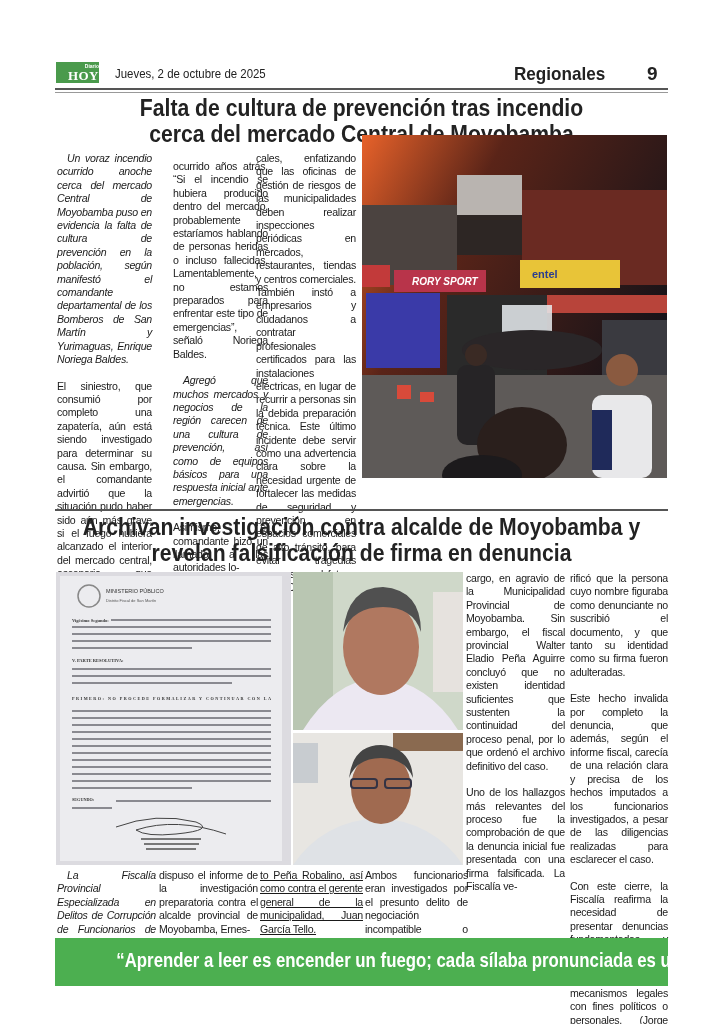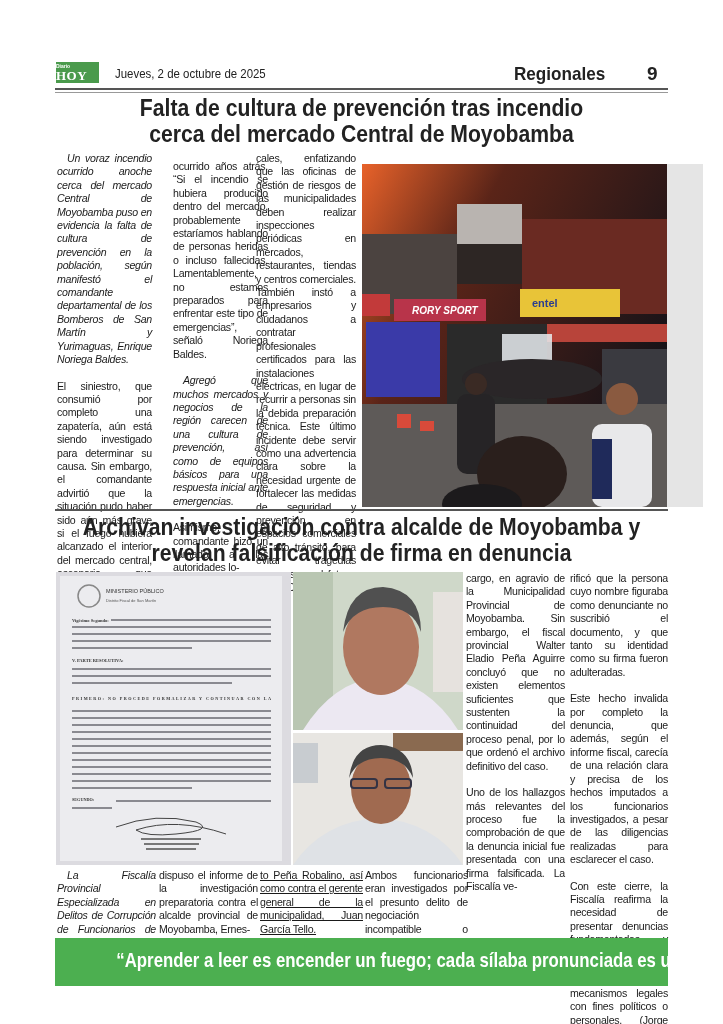--- a/index.html
+++ b/index.html
@@ -1,19 +1,19 @@
 <!DOCTYPE html>
 <html><head>
 <meta charset="utf-8">
 <style>
   html, body { margin:0; padding:0; background:#ffffff; }
   body { width:723px; height:1024px; position:relative; overflow:hidden; font-family:"Liberation Sans", sans-serif; color:#1a1a1a; }
   .abs { position:absolute; }
   
-  .logo { left:56px; top:62px; width:43px; height:21px; background:#4a9a4c; color:#fff; text-align:left; }
+  .logo { left:56px; top:62px; width:43px; height:21px; background:#4a9a4c; color:#fff; text-align:right; }
   .logo .small { font-family:"Liberation Sans", sans-serif; font-size:5px; font-weight:bold; line-height:6px; display:block; padding-top:1px; }
   .logo .big { font-family:"Liberation Serif", serif; font-weight:bold; font-size:13px; line-height:13px; display:block; letter-spacing:0.5px; }
   .date { left:115px; top:66px; font-size:13px; color:#222; transform:scaleX(0.88); transform-origin:left; }
   .section { left:514px; top:63px; font-size:19px; font-weight:bold; color:#222; transform:scaleX(0.9); transform-origin:left; }
   .pageno { left:647px; top:63px; font-size:19px; font-weight:bold; color:#222; }
   .rule1 { left:55px; top:88px; width:613px; height:2px; background:#555; }
   .rule1b { left:55px; top:92px; width:613px; height:1px; background:#999; }
   
   .h1 { left:55px; top:95px; width:613px; text-align:center; font-size:23px; font-weight:bold; line-height:26px; color:#222; transform:scaleX(0.92); transform-origin:center; }
   .h2 { left:55px; top:514px; width:613px; text-align:center; font-size:23px; font-weight:bold; line-height:26px; color:#222; transform:scaleX(0.92); transform-origin:center; }
@@ -25,21 +25,21 @@
   .c1 { left:57px; top:152px; width:95px; }
   .c2 { left:173px; top:152px; width:95px;margin-top:8px; }
   .c3 { left:256px; top:152px; width:100px; }
   .c4 { left:466px; top:572px; width:99px; }
   .c5 { left:570px; top:572px; width:98px; }
   .b1 { left:57px; top:869px; width:99px; }
   .b2 { left:159px; top:869px; width:99px; }
   .b3 { left:260px; top:869px; width:103px;text-decoration:underline; }
   .b4 { left:365px; top:869px; width:103px; }
   
-  .photo-fire { left:362px; top:164px; width:341px; height:343px; overflow:hidden; background:#e5e5e5; }
+  .photo-fire { left:362px; top:135px; width:305px; height:343px; overflow:hidden; background:#e5e5e5; }
   .doc-img { left:56px; top:572px; width:235px; height:293px; background:#d9d8dc; overflow:hidden; }
   .photo-mayor { left:293px; top:572px; width:170px; height:158px; background:#cfd8cc; overflow:hidden; }
   .photo-manager { left:293px; top:733px; width:170px; height:132px; background:#e6e4e0; overflow:hidden; }
   
   .banner { left:55px; top:938px; width:613px; height:48px; background:#4caf50; }
   .banner-text { left:55px; top:948px; width:613px; text-align:center; color:#fff; font-size:21px; font-weight:bold; transform:scaleX(0.8); transform-origin:center; white-space:nowrap; }
 </style>
 </head>
 <body>
 
@@ -178,21 +178,21 @@
     <rect x="100" y="0" width="70" height="18" fill="#8a6a50"></rect>
     <path d="M0 132 Q30 88 85 85 Q140 88 170 132 Z" fill="#dfe2e6"></path>
     <ellipse cx="88" cy="55" rx="30" ry="36" fill="#a06a50"></ellipse>
     <path d="M56 45 Q60 12 88 12 Q118 14 120 45 Q112 25 88 25 Q64 25 56 45 Z" fill="#444"></path>
     <rect x="58" y="46" width="26" height="9" rx="3" fill="none" stroke="#334" stroke-width="2"></rect>
     <rect x="92" y="46" width="26" height="9" rx="3" fill="none" stroke="#334" stroke-width="2"></rect>
   </svg>
 </div>
 
 <div class="abs col c4">
-  <p>cargo, en agravio de la Municipalidad Provincial de Moyobamba. Sin embargo, el fiscal provincial Walter Eladio Peña Aguirre concluyó que no existen elementos suficientes que sustenten la continuidad del proceso penal, por lo que ordenó el archivo definitivo del caso.</p>
+  <p>cargo, en agravio de la Municipalidad Provincial de Moyobamba. Sin embargo, el fiscal provincial Walter Eladio Peña Aguirre concluyó que no existen identidad suficientes que sustenten la continuidad del proceso penal, por lo que ordenó el archivo definitivo del caso.</p>
   <p>Uno de los hallazgos más relevantes del proceso fue la comprobación de que la denuncia inicial fue presentada con una firma falsificada. La Fiscalía ve-</p>
 </div>
 <div class="abs col c5">
   <p>rificó que la persona cuyo nombre figuraba como denunciante no suscribió el documento, y que tanto su identidad como su firma fueron adulteradas.</p>
   <p>Este hecho invalida por completo la denuncia, que además, según el informe fiscal, carecía de una relación clara y precisa de los hechos imputados a los funcionarios investigados, a pesar de las diligencias realizadas para esclarecer el caso.</p>
   <p>Con este cierre, la Fiscalía reafirma la necesidad de presentar denuncias fundamentadas y documentadas, a fin de evitar el uso indebido de mecanismos legales con fines políticos o personales. (Jorge Canales)</p>
 </div>
 
 <div class="abs col b1">
   <p class="ind">La Fiscalía Provincial Especializada en Delitos de Corrupción de Funcionarios de San Martín – Moyobamba</p>

